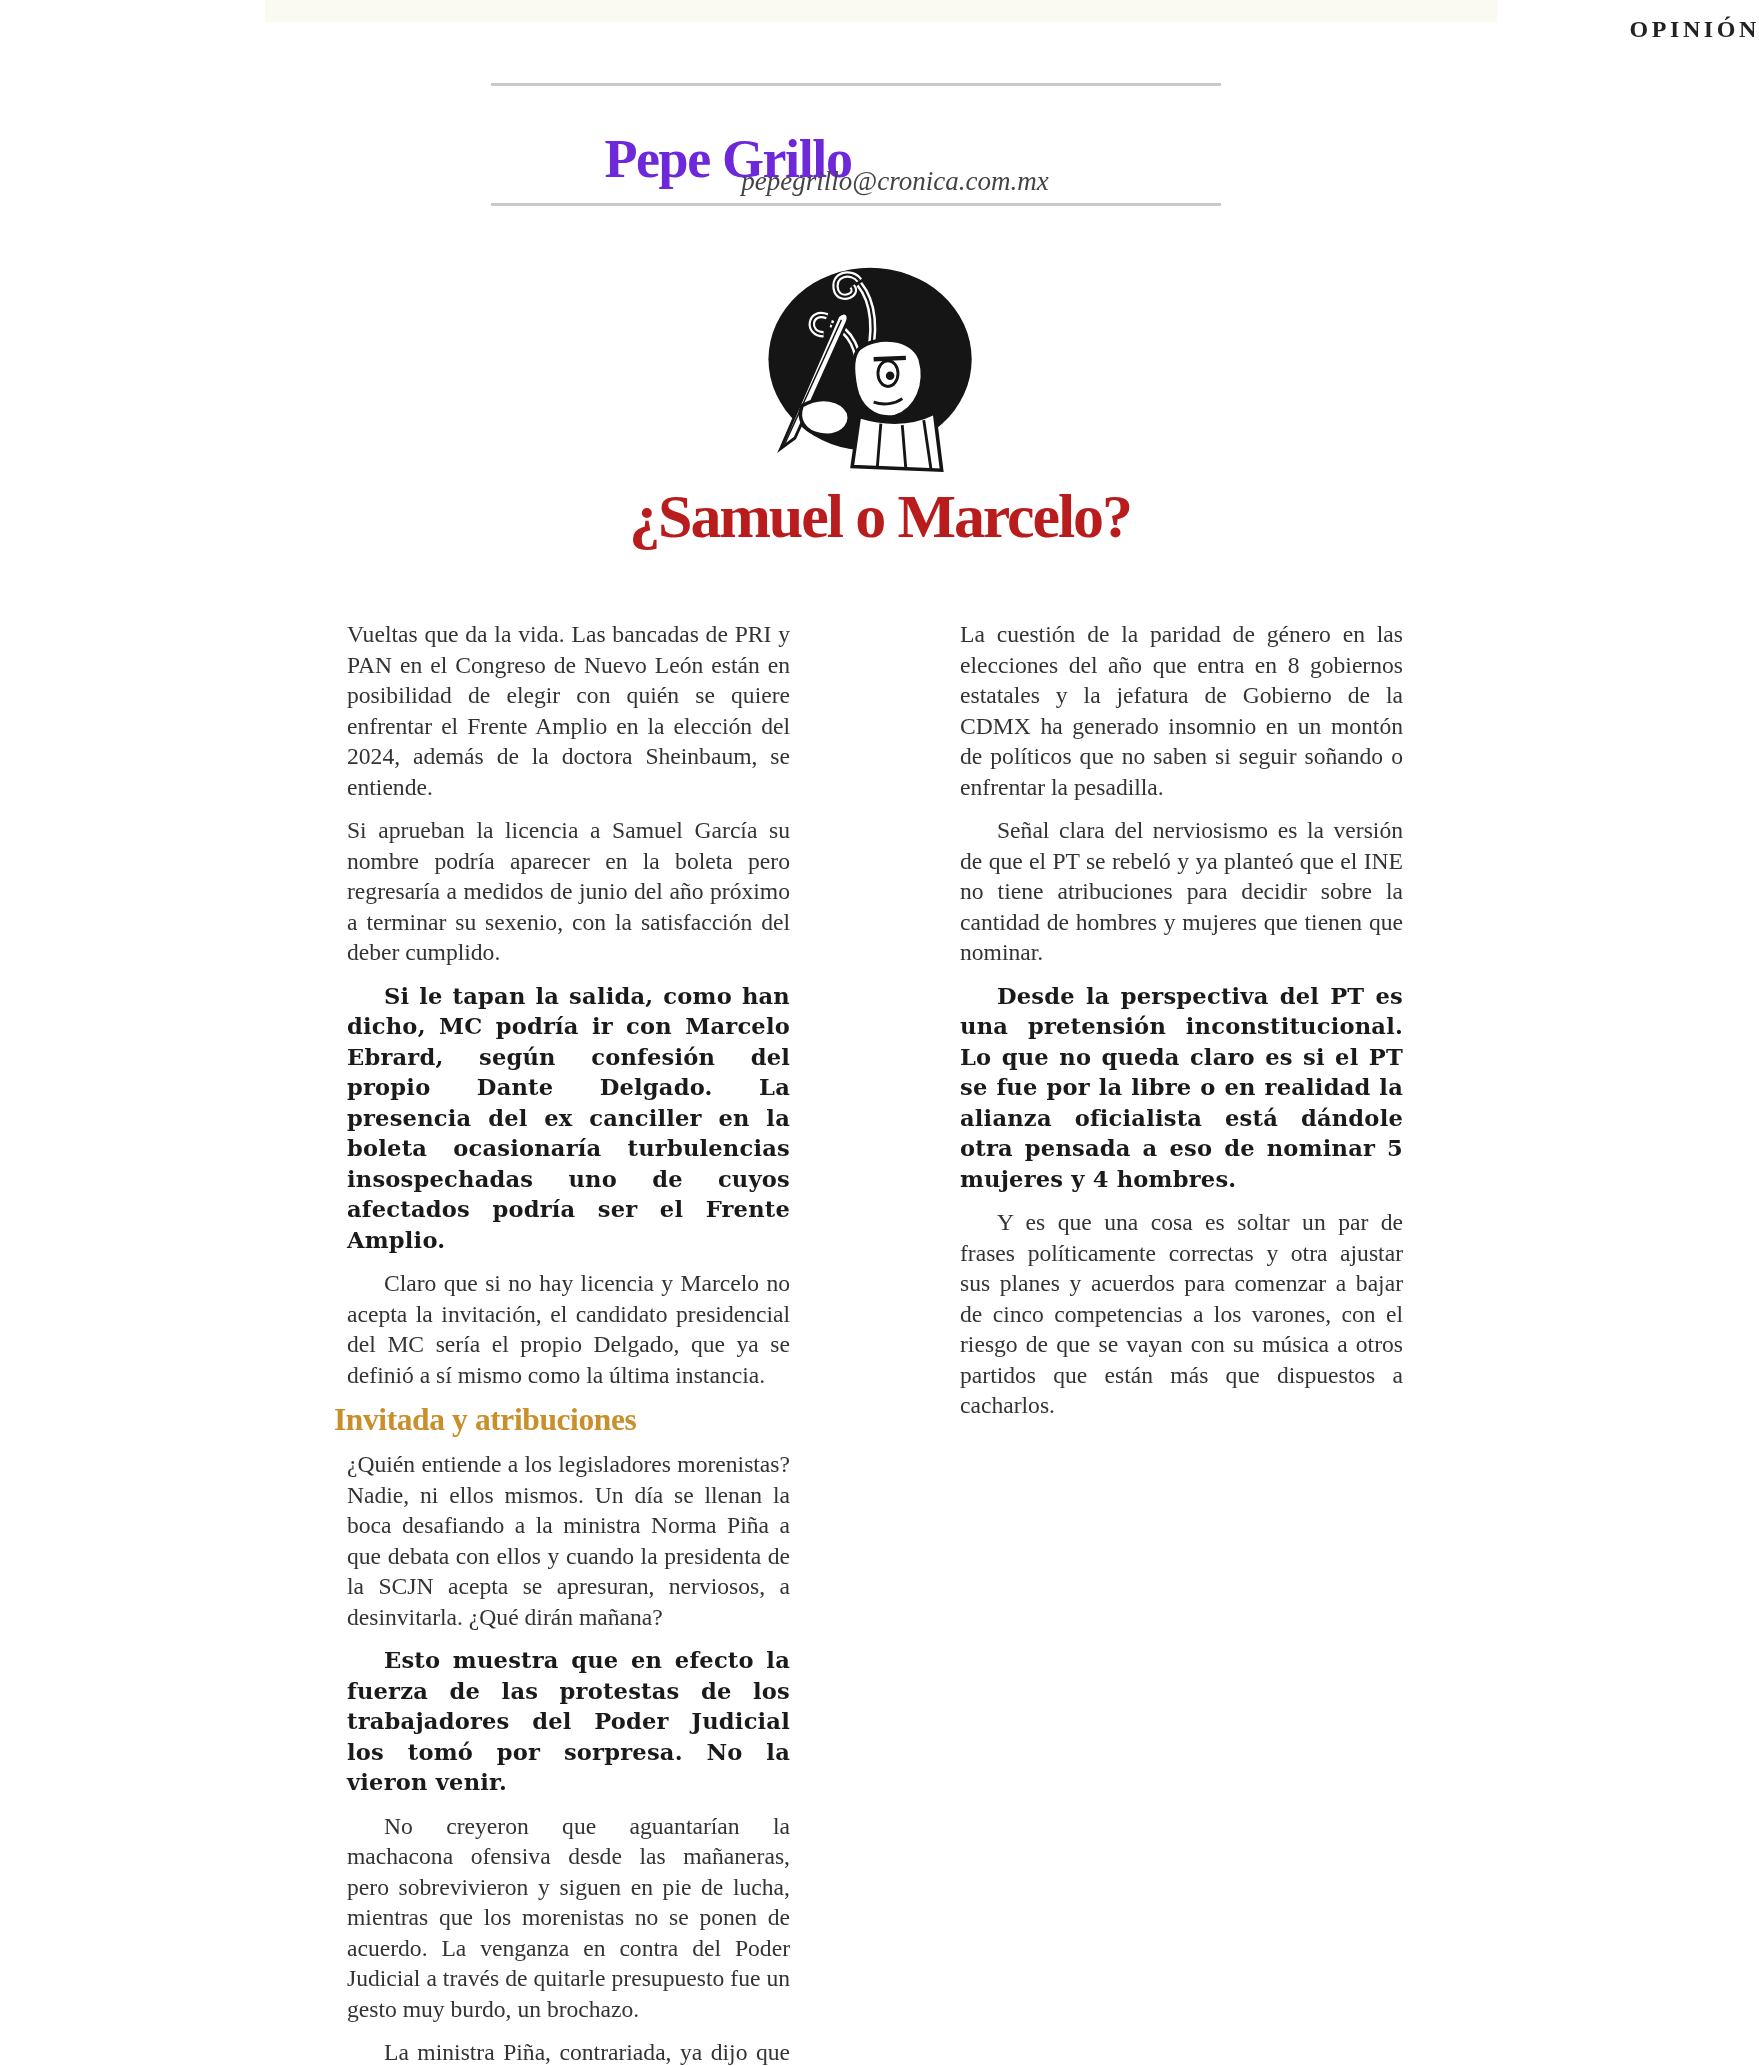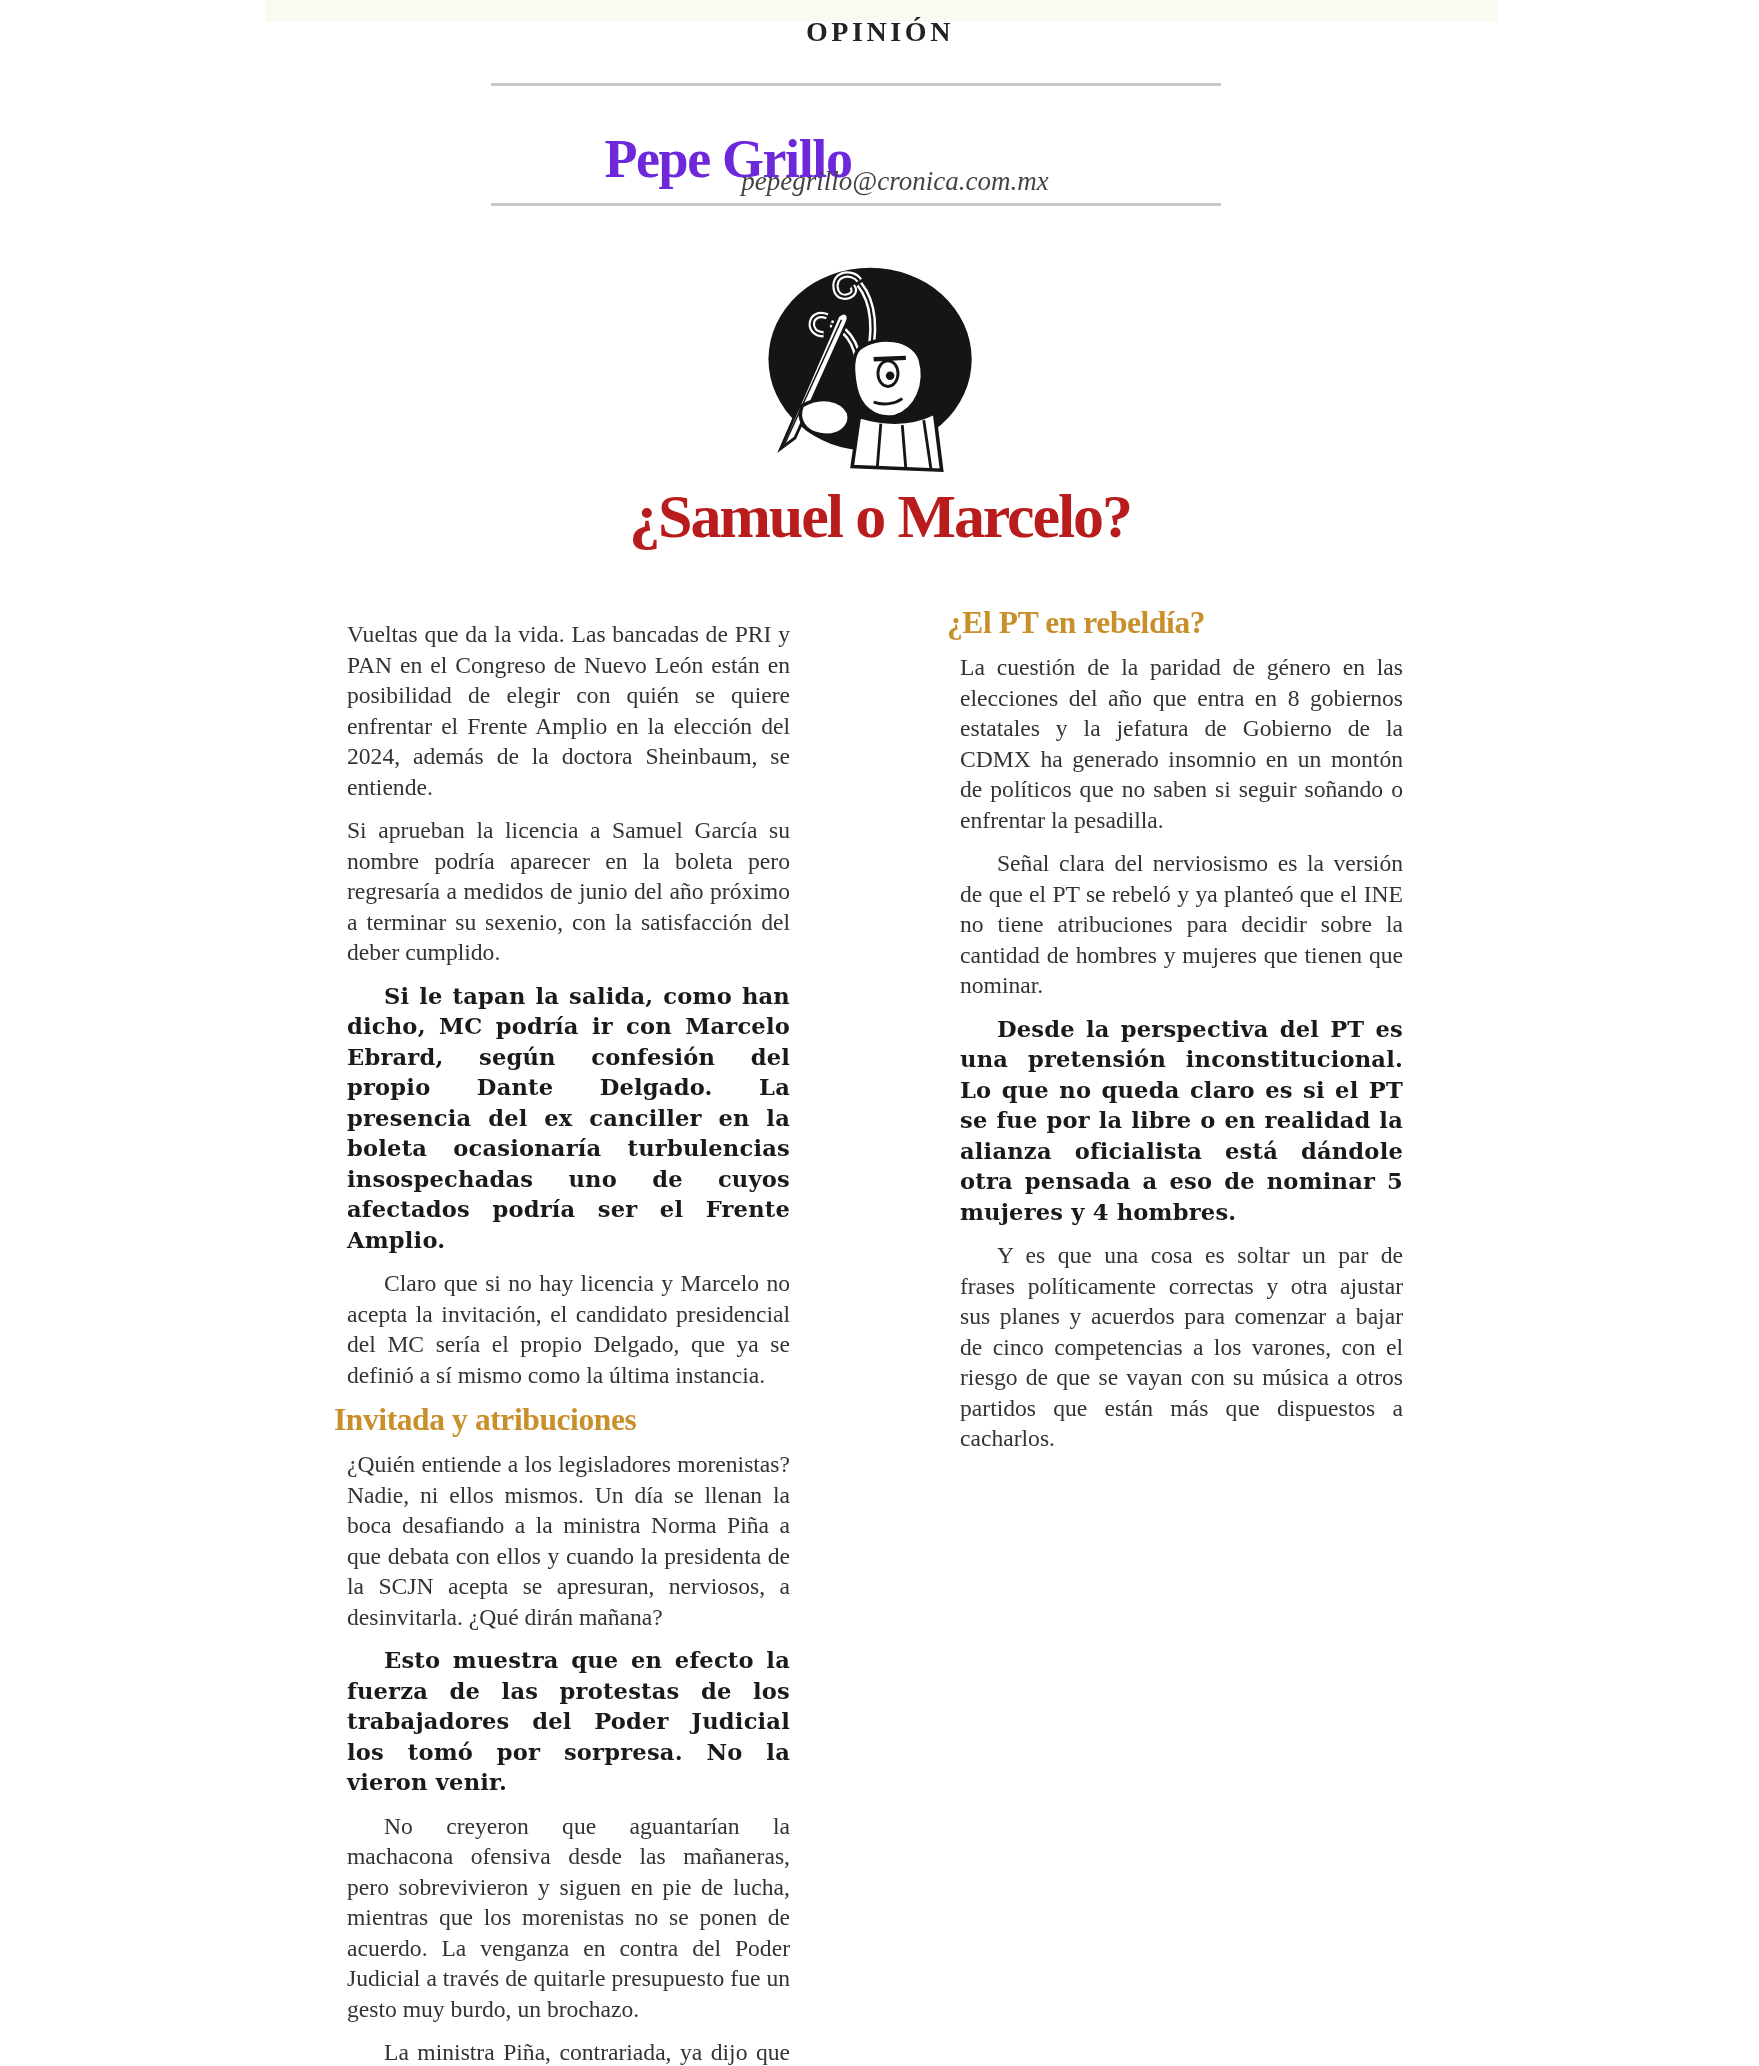--- a/index.html
+++ b/index.html
@@ -1,18 +1,18 @@
 <!DOCTYPE html>
 <html style="font-size:11.5px"><head>
 <meta charset="utf-8">
 <style>
   html,body{margin:0;padding:0;background:#ffffff;}
   body{width:1760px;height:2066px;position:relative;overflow:hidden;font-family:"Liberation Serif","DejaVu Serif",serif;color:#2a2a2a;}
   .top-band{position:absolute;left:265px;top:0;width:1232px;height:21.5px;background:#fbfaf2;}
-  .section-label{position:absolute;left:0;width:1760px;top:15.8px;text-align:center;font-family:"Liberation Serif",serif;font-weight:bold;font-size:28px;letter-spacing:3.6px;color:#222;}
+  .section-label{position:absolute;left:0;width:1760px;top:15.8px;text-align:right;font-family:"Liberation Serif",serif;font-weight:bold;font-size:24px;letter-spacing:3.6px;color:#222;}
   .rule{position:absolute;left:491px;width:730px;height:2.9px;background:#c9c9c9;}
   .author{position:absolute;left:0;width:1456px;top:97px;text-align:center;font-family:"Liberation Serif",serif;font-weight:bold;font-size:54px;letter-spacing:-1.4px;color:#6d28d9;margin-top:31px;}
   .email{position:absolute;left:0;width:1760px;top:166px;text-align:center;font-family:"Liberation Serif",serif;font-style:italic;font-size:27px;color:#444;padding-left:15px;}
   .logo{position:absolute;left:752px;top:266px;width:229px;height:208px;}
   .headline{position:absolute;left:0;width:1760px;top:481px;text-align:center;font-family:"Liberation Serif",serif;font-weight:bold;font-size:62px;letter-spacing:-2.1px;color:#b91c1c;}
   .col{position:absolute;top:606px;width:469px;font-size:23.6px;line-height:30.5px;text-align:justify;hyphens:manual;}
   .col.left{left:334px;}
   .col.right{left:947px;top:606px;}
   .col p{margin:13px;}
   .col p.indent{text-indent:37px;}
@@ -70,19 +70,18 @@
   <p class="bold indent gap-s">Si le tapan la salida, como han dicho, MC podría ir con Marcelo Ebrard, según confesión del propio Dante Delgado. La presencia del ex canciller en la boleta ocasionaría turbulencias insospechadas uno de cuyos afectados podría ser el Frente Amplio.</p>
   <p class="normal indent gap-s">Claro que si no hay licencia y Marcelo no acepta la invitación, el candidato presidencial del MC sería el propio Delgado, que ya se definió a sí mismo como la última instancia.</p>
   <h3 class="gap-s">Invitada y atribuciones</h3>
   <p class="normal">¿Quién entiende a los legisladores morenistas? Nadie, ni ellos mismos. Un día se llenan la boca desafiando a la ministra Norma Piña a que debata con ellos  y cuando la presidenta de la SCJN acepta se apresuran, nerviosos, a desinvitarla. ¿Qué dirán mañana?</p>
   <p class="bold indent gap-s">Esto muestra que en efecto la fuerza de las protestas de los trabajadores del Poder Judicial los tomó por sorpresa. No la vieron venir.</p>
   <p class="normal indent">No creyeron que aguantarían la machacona ofensiva desde las mañaneras, pero sobrevivieron y siguen en pie de lucha, mientras que los morenistas no se ponen de acuerdo. La venganza en contra del Poder Judicial a través de quitarle presupuesto fue un gesto muy burdo, un brochazo.</p>
   <p class="normal indent gap-s">La ministra Piña,  contrariada,  ya dijo que si saben contar no cuenten con ella.</p>
 </div>
 
 <div class="col right">
-  <h3>¿El PT en rebeldía?</h3>
   <p class="normal">La cuestión de la paridad de género en las elecciones del año que entra en 8 gobiernos estatales y la jefatura de Gobierno de la CDMX ha generado insomnio en un montón de políticos que no saben si seguir soñando o enfrentar la pesadilla.</p>
   <p class="normal indent gap-s">Señal clara del nerviosismo es la versión de que el PT se rebeló y ya planteó que el INE no tiene atribuciones para decidir sobre la cantidad de hombres y mujeres que tienen que nominar.</p>
   <p class="bold indent gap-s">Desde la perspectiva del PT es una pretensión inconstitucional. Lo que no queda claro es si el PT se fue por la libre o en realidad la alianza oficialista está dándole otra pensada a eso de nominar 5 mujeres y 4 hombres.</p>
   <p class="normal indent gap-s">Y es que una cosa es soltar un par de frases políticamente correctas y otra ajustar sus planes y acuerdos para comenzar a bajar de cinco competencias a los varones, con el riesgo de que se vayan con su música a otros partidos que están más que dispuestos a cacharlos.</p>
 </div>
 
 
 </body></html>

